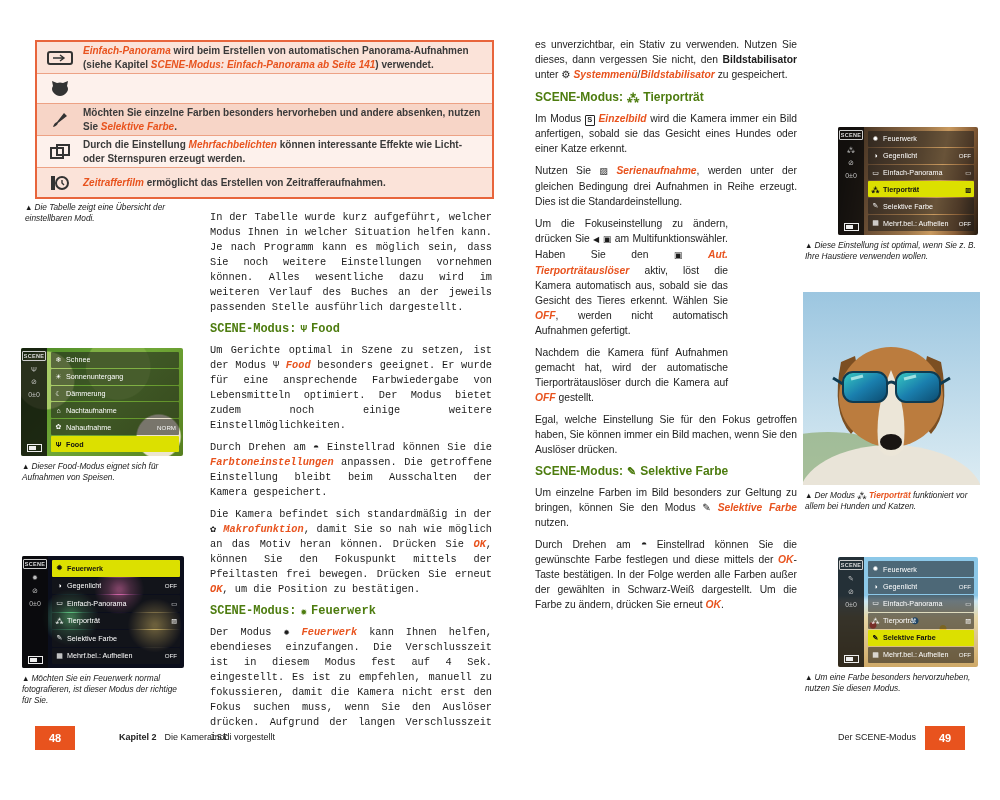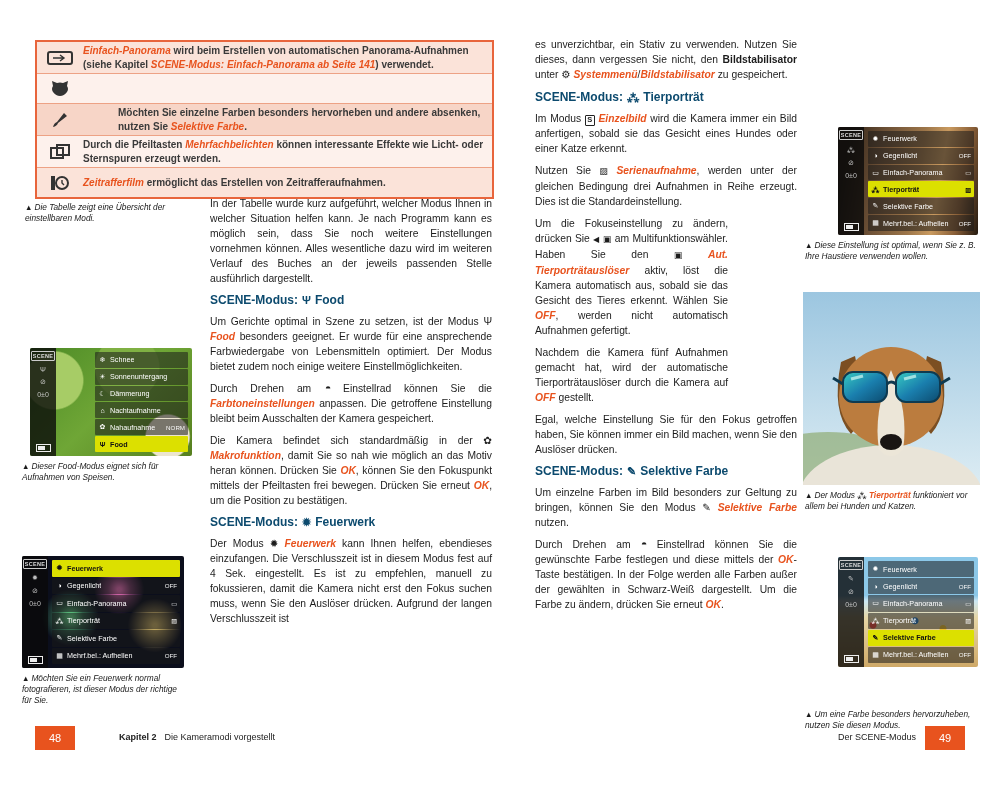--- a/index.html
+++ b/index.html
@@ -5,53 +5,53 @@
   html,body{margin:0;padding:0;background:#fff;}
   .page{position:relative;width:1000px;height:800px;background:#ffffff;overflow:hidden;
         font-family:"Liberation Sans",sans-serif;color:#1c1c1c;}
 
   
   .mode-table{position:absolute;left:35px;top:40px;width:455px;border:2px solid #e8653c;}
   .trow{display:flex;align-items:center;border-bottom:1px solid #eda285;min-height:25px;padding:2px 8px 2px 0;}
   .trow:last-child{border-bottom:none;}
   .trow:nth-child(odd){background:#fbe3d9;}
   .trow:nth-child(even){background:#fdf1ec;}
-  .trow:nth-child(3){background:#f7d5c7;gap:35px;}
+  .trow:nth-child(3){background:#f7d5c7;}
   .ticon{width:46px;flex:none;display:flex;justify-content:center;align-items:center;}
   .ttext{flex:1;font-size:10px;font-weight:600;line-height:1.35;color:#3a3a3a;}
 
   
   .col{position:absolute;}
-  .col-left{left:210px;top:196px;width:282px;}
+  .col-left{left:210px;top:210px;width:282px;font-family:Liberation Mono, monospace;}
   .col-right{left:535px;top:37px;width:262px;}
   .para{margin:0 0 7px;font-size:10.3px;line-height:15px;text-align:justify;}
   .pnarrow{width:193px;}
-  .shead{margin:3px 0 7px;font-size:12px;font-weight:bold;display:flex;align-items:center;gap:4px;color:#0c4a6e;}
+  .shead{margin:3px 0 7px;font-size:12px;font-weight:bold;display:flex;align-items:center;gap:4px;color:#4d7c0f;}
   .hic{font-size:11px;font-style:normal;}
   .acc{color:#e8531e;font-style:italic;font-weight:bold;}
   .bld{font-weight:bold;}
   .ic{font-style:normal;color:#1c1c1c;}
   .ic-dial{display:inline-block;transform:rotate(-90deg);}
   .ic-single{border:1px solid #222;font-size:7.5px;padding:0 1.5px;font-weight:bold;display:inline-block;line-height:1.15;border-radius:1px;}
   .ic-left-arrow{font-size:8px;}
   .ic-auto-release,.ic-burst{font-size:9px;}
 
   
   .caption{position:absolute;font-size:8.3px;font-style:italic;line-height:1.3;color:#1a1a1a;}
   .cmark{font-style:normal;margin-right:2px;font-size:7.5px;}
   .cap-table{left:25px;top:202px;width:178px;}
   .cap-food{left:22px;top:461px;width:165px;}
   .cap-fireworks{left:22px;top:673px;width:165px;}
   .cap-pet{left:805px;top:240px;width:172px;}
   .cap-dog{left:805px;top:490px;width:172px;}
-  .cap-color{left:805px;top:672px;width:172px;margin-top:37px;}
+  .cap-color{left:805px;top:672px;width:172px;}
 
   
   .cam{position:absolute;display:flex;overflow:hidden;border-radius:2px;}
-  .cam-food{left:30px;top:348px;width:162px;height:108px;gap:35px;}
+  .cam-food{left:21px;top:348px;width:162px;height:108px;}
   .cam-fireworks{left:22px;top:556px;width:162px;height:112px;}
   .cam-pet{left:838px;top:127px;width:140px;height:108px;}
   .cam-color{left:838px;top:557px;width:140px;height:110px;}
   .bg-food{background:
     radial-gradient(circle at 85% 82%, #ece5cf 0 13%, transparent 14%),
     radial-gradient(circle at 15% 30%, #a7cc66 0 18%, transparent 19%),
     radial-gradient(circle at 60% 18%, #7fb043 0 24%, transparent 25%),
     linear-gradient(135deg,#4c8a26,#6fa636 50%,#567f1f);}
   .bg-fireworks{background:
     radial-gradient(circle at 60% 30%, rgba(255,120,200,.95) 0 2px, rgba(255,120,200,.45) 9%, transparent 20%),
@@ -76,21 +76,21 @@
   .cam-row.sel{background:#dce000;color:#111;font-weight:bold;}
   .cam-ric{width:9px;flex:none;text-align:center;font-size:7px;}
   .cam-rlabel{overflow:hidden;}
   .cam-rright{margin-left:auto;flex:none;font-size:6.2px;opacity:.95;}
 
   
   .photo-dog{position:absolute;left:803px;top:292px;width:177px;height:193px;overflow:hidden;}
   .photo-dog svg{display:block;}
 
   
-  .pnum{position:absolute;top:726px;width:40px;height:24px;background:#e8531e;color:#fff;font-weight:normal;
+  .pnum{position:absolute;top:726px;width:40px;height:24px;background:#e8531e;color:#fff;font-weight:bold;
         font-size:11px;display:flex;align-items:center;justify-content:center;}
   .pnum-left{left:35px;}
   .pnum-right{left:925px;}
   .ftext{position:absolute;top:732px;font-size:9px;color:#222;}
   .ftext-left{left:88px;margin-left:31px;}
   .ftext-right{right:84px;}
   .fbold{font-weight:bold;margin-right:8px;}
 </style>
 </head>
 <body>
@@ -122,21 +122,21 @@
       </div>
       <div class="ttext"><span>Möchten Sie einzelne Farben besonders hervorheben und andere absenken, nutzen Sie </span><span class="acc">Selektive Farbe</span><span>.</span></div>
     </div>
     <div class="trow">
       <div class="ticon">
         <svg width="20" height="16" viewBox="0 0 20 16">
             <rect x="1" y="4" width="12" height="10" fill="none" stroke="#333" stroke-width="2"></rect>
             <rect x="7" y="1" width="12" height="10" fill="none" stroke="#333" stroke-width="2"></rect>
           </svg>
       </div>
-      <div class="ttext"><span>Durch die Pfeiltasten </span><span class="acc">Mehrfachbelichten</span><span> können interessante Effekte wie Licht- oder Sternspuren erzeugt werden.</span></div>
+      <div class="ttext"><span>Durch die Einstellung </span><span class="acc">Mehrfachbelichten</span><span> können interessante Effekte wie Licht- oder Sternspuren erzeugt werden.</span></div>
     </div>
     <div class="trow">
       <div class="ticon">
         <svg width="20" height="16" viewBox="0 0 20 16">
             <rect x="1" y="1" width="4" height="14" fill="#333"></rect>
             <circle cx="12" cy="8" r="6" fill="none" stroke="#333" stroke-width="2"></circle>
             <path d="M12 5v3l2 2" stroke="#333" stroke-width="1.4" fill="none"></path>
           </svg>
       </div>
       <div class="ttext"><span class="acc">Zeitrafferfilm</span><span> ermöglicht das Erstellen von Zeitrafferaufnahmen.</span></div>

